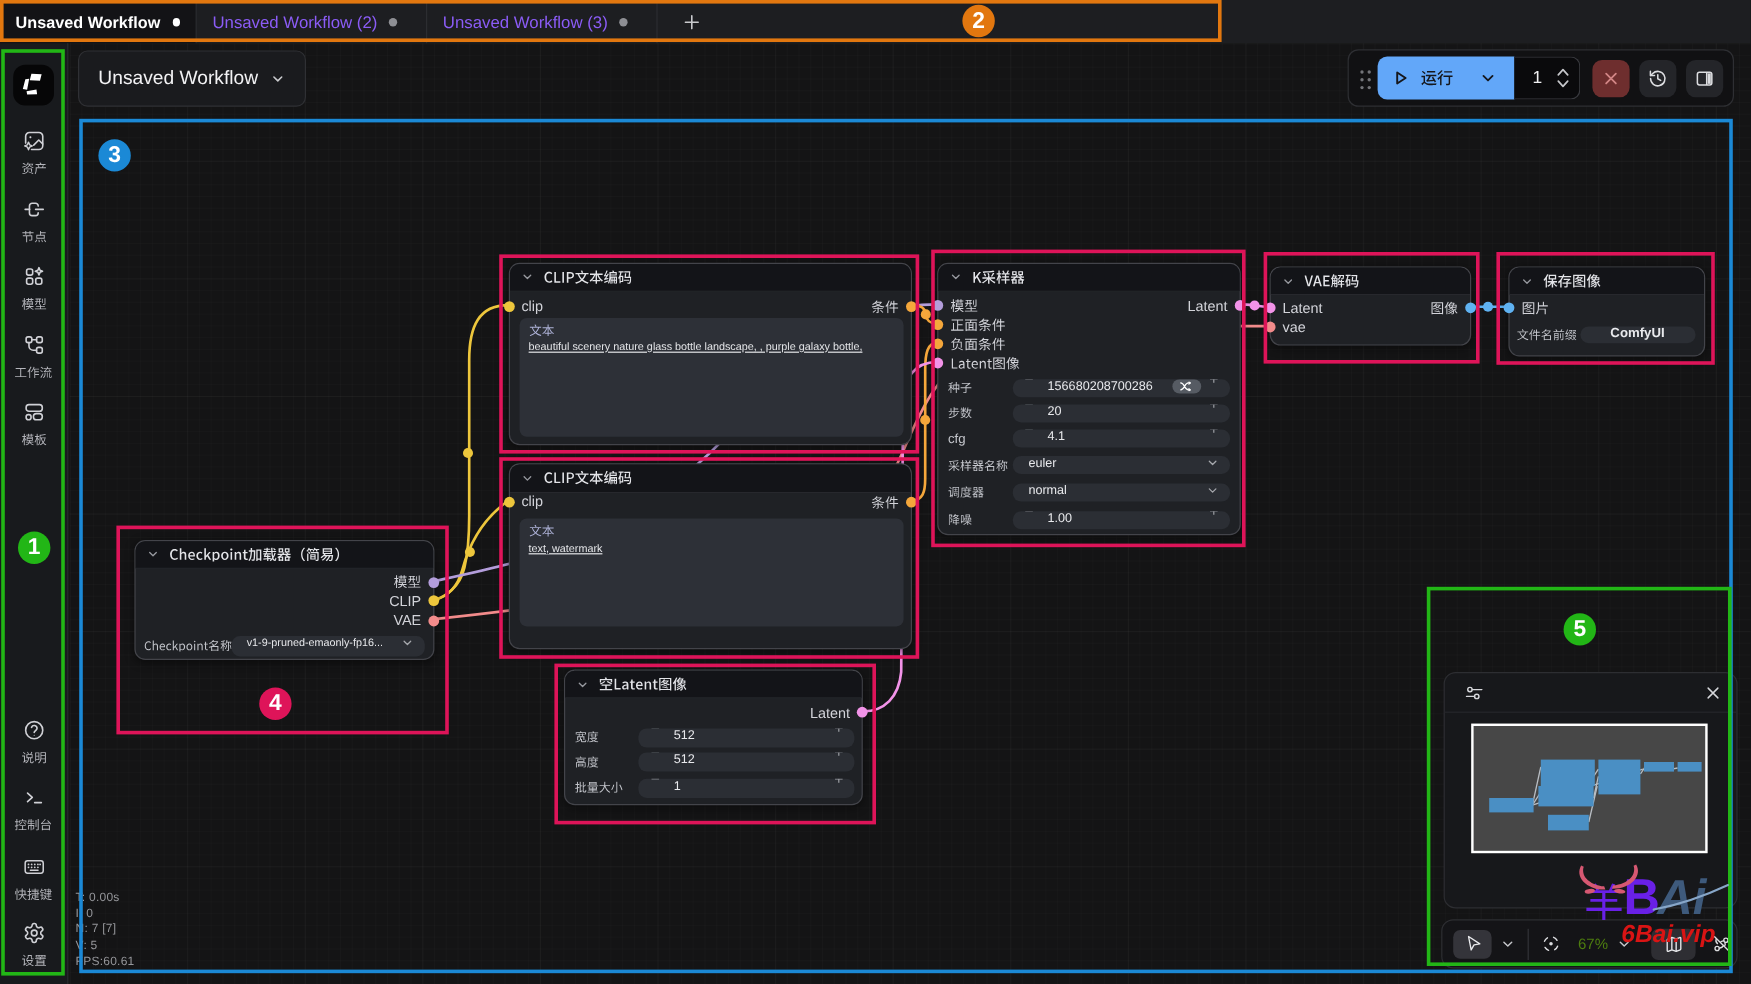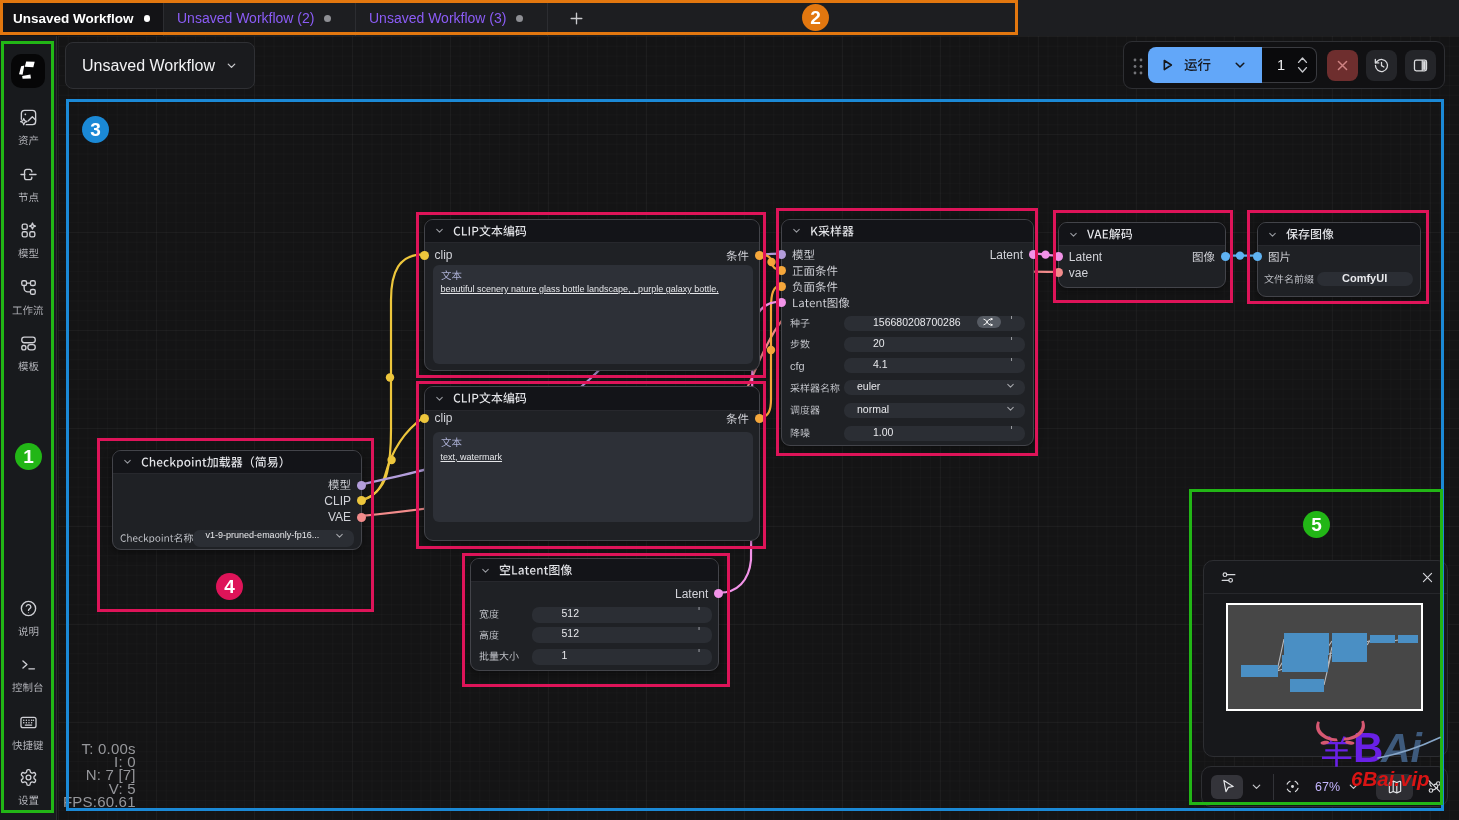--- a/index.html
+++ b/index.html
@@ -48,21 +48,21 @@
   .widget { position:absolute; background:#2b2e34; border-radius:7px; display:flex; align-items:flex-start; color:#e8e9ec; font-size:10.5px; white-space:nowrap; overflow:hidden; }
   .wminus { color:#9fa1a7; font-size:13px; margin-left:9px; width:9px; text-align:center; line-height:0; }
   .wplus  { color:#9fa1a7; font-size:13px; margin-left:auto; margin-right:9px; width:9px; text-align:center; line-height:0; }
   .wval { margin-left:11px; }
   .combo-val { margin-left:13px; }
   .textarea { position:absolute; background:#2d3037; border-radius:6px; padding:5px 8px; font-size:9px; color:#e4e5e8; line-height:12px; overflow:hidden; }
   .textarea .ta-val { white-space:nowrap;text-decoration:underline; }
   .textarea .ta-label { color:#aeb2d8; margin-bottom:1px; }
 
   
-  #stats { left:63px; top:742px; font-size:15px; line-height:13.2px; color:#96979b; z-index:6; letter-spacing:0.2px;text-align:right; }
+  #stats { left:63px; top:742px; font-size:10px; line-height:13.2px; color:#96979b; z-index:6; letter-spacing:0.2px; }
 
   
   #minimap { left:1203px; top:560px; width:245px; height:197px; background:#17181b; border:1px solid #2d2e32; border-radius:10px; z-index:20; }
   #minimap-header { height:33px; border-bottom:1px solid #26272b; display:flex; align-items:center; padding:0 12px 0 16px; }
   #minimap-view { position:absolute; left:22px; top:42px; width:197px; height:108px; background:#474747; border:2.5px solid #ffffff; }
   .mm-rect { position:absolute; background:#4a8fc4; }
   #zoom-toolbar { left:1201px; top:766px; width:247px; height:41px; background:#141417; border:1px solid #2d2e32; border-radius:10px; z-index:20; display:flex; align-items:center; }
   .zt-btn { height:24px; border-radius:6px; display:flex; align-items:center; justify-content:center; color:#e3e4e8; }
   .zt-divider { width:1px; height:26px; background:#323338; margin:0 10px; }
 
@@ -814,21 +814,21 @@
     </svg>
   </div>
   <svg width="13" height="13" viewBox="0 0 24 24" style="margin-left:7px">
       <path d="M6 9.5l6 6 6-6" stroke="#c6c7cb" stroke-width="2.2" fill="none" stroke-linecap="round" stroke-linejoin="round"></path>
     </svg>
   <div class="zt-divider"></div>
   <svg width="17" height="17" viewBox="0 0 24 24" fill="none" stroke="#dcdde0" stroke-width="1.7" stroke-linecap="round">
     <circle cx="12" cy="12" r="8.2" stroke-dasharray="5.4 7.5" stroke-dashoffset="10.1"></circle>
       <circle cx="12" cy="12" r="2.1" fill="#dcdde0" stroke="none"></circle>
   </svg>
-  <span style="margin-left:14px;font-size:12.5px;color:#c4b5fd">67%</span>
+  <span style="margin-left:14px;font-size:12.5px;color:#4d7c0f">67%</span>
   <svg width="13" height="13" viewBox="0 0 24 24" style="margin-left:7px">
       <path d="M6 9.5l6 6 6-6" stroke="#c6c7cb" stroke-width="2.2" fill="none" stroke-linecap="round" stroke-linejoin="round"></path>
     </svg>
   <div class="zt-btn" style="width:37px;height:26px;margin-left:16px;background:#2e2e33">
     <svg width="16" height="16" viewBox="0 0 24 24" fill="none" stroke="#e8e9ec" stroke-width="1.7" stroke-linejoin="round">
       <path d="M9.3 3.2 L4.2 5.3 a1 1 0 0 0-.7.9 V19.6 a1 1 0 0 0 1.3 1 L9.3 18.8 L14.7 20.8 L19.8 18.7 a1 1 0 0 0 .7-.9 V4.4 a1 1 0 0 0-1.3-1 L14.7 5.2 Z"></path>
       <path d="M9.3 3.2 V18.8"></path>
         <path d="M14.7 5.2 V20.8"></path>
     </svg>
   </div>

